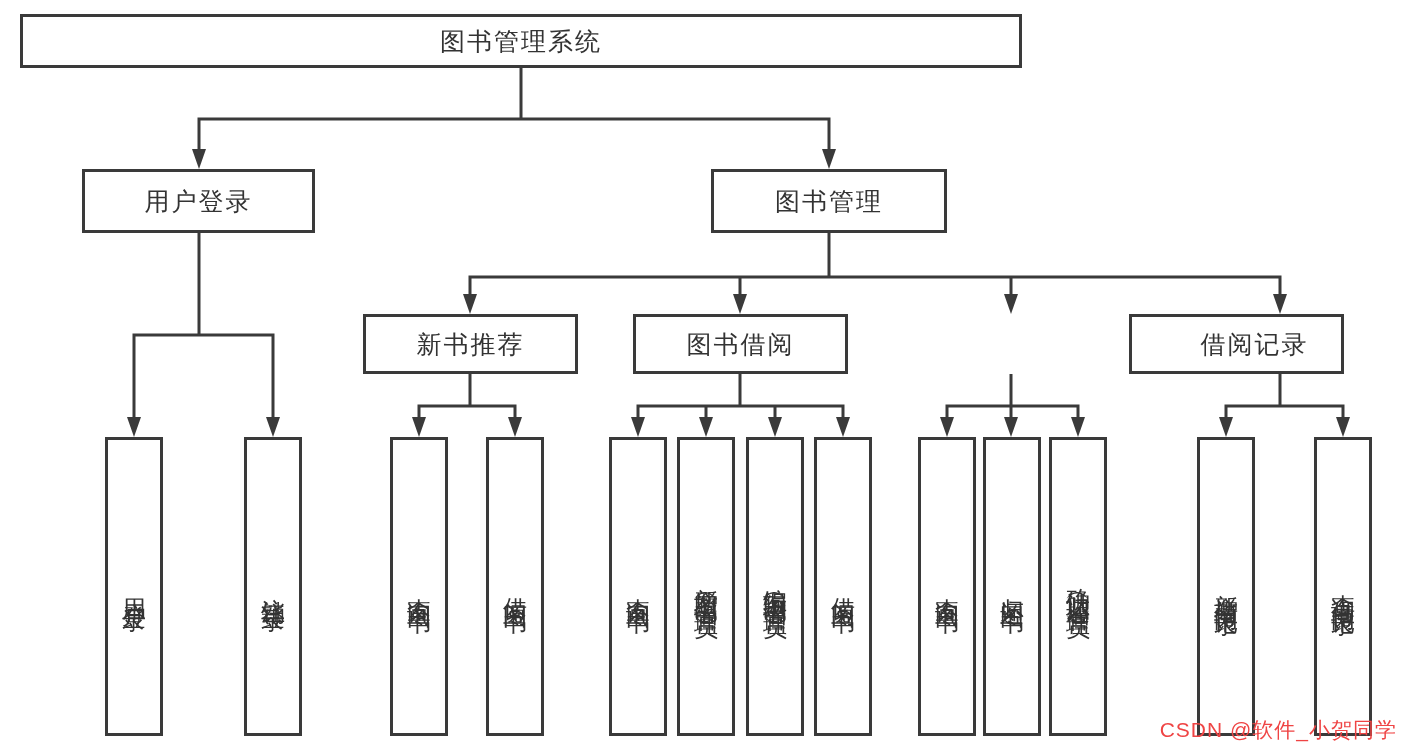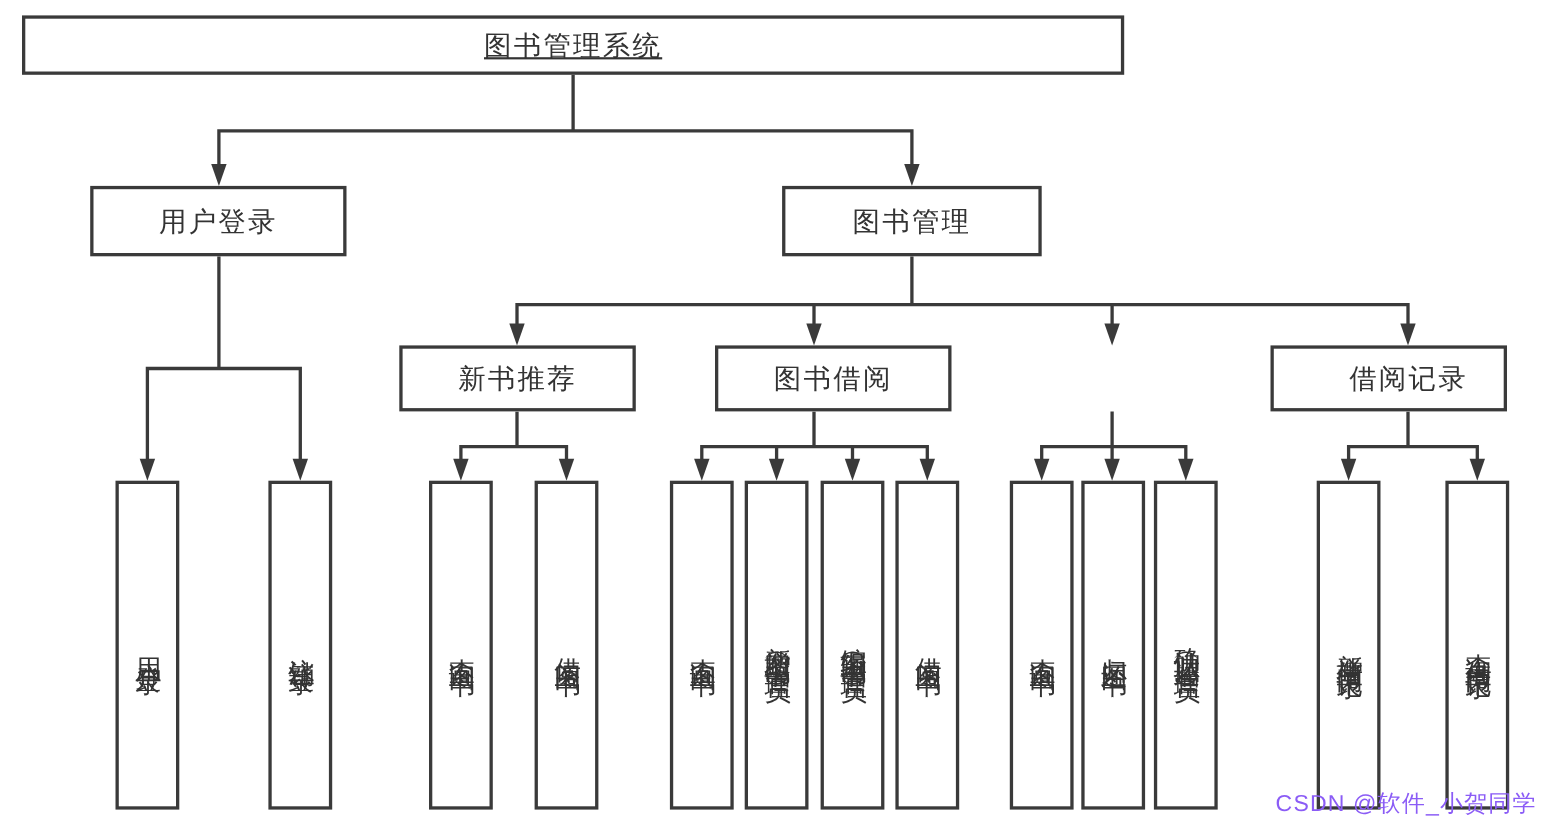--- a/index.html
+++ b/index.html
@@ -23,50 +23,50 @@
   .hlabel{font-size:25px;letter-spacing:2px;white-space:nowrap;}
   .vlabel{
     writing-mode:vertical-rl;
     text-orientation:mixed;
     font-size:24px;
     letter-spacing:4px;
     line-height:1;
     white-space:nowrap;
   }
   
-  #n-root{left:20px;top:14px;width:1002px;height:54px;text-decoration:underline;}
+  #n-root{left:20px;top:14px;width:1002px;height:54px;}
   
   #n-login{left:82px;top:169px;width:233px;height:64px;}
   #n-mgmt{left:711px;top:169px;width:236px;height:64px;justify-content:center;}
   
   .lvl3{top:314px;width:215px;height:60px;}
   #n-newrec{left:363px;text-align:right;}
-  #n-borrow{left:650px;}
+  #n-borrow{left:633px;}
   #n-current{left:903px;}
-  #n-records{left:1155px;padding-left:36px;}
+  #n-records{left:1129px;padding-left:36px;}
   
   .leaf{top:437px;width:58px;height:299px;}
   #l-userlogin{left:105px;}
   #l-logout{left:244px;}
   #l-query1{left:390px;}
   #l-borrow1{left:486px;}
   #l-query2{left:609px;}
   #l-add{left:677px;}
   #l-edit{left:746px;}
   #l-borrow2{left:814px;}
   #l-query3{left:918px;}
   #l-return{left:983px;}
   #l-confirm{left:1049px;}
   #l-addrec{left:1197px;}
   #l-queryrec{left:1314px;}
   .watermark{
     position:absolute;
     right:8px;top:716px;
     font-size:21px;
-    color:#8b5cf6;
+    color:#ef4444;
     letter-spacing:1px;
     white-space:nowrap;
     z-index:5;
   }
 </style>
 </head>
 <body>
 
 <div class="canvas">
 

